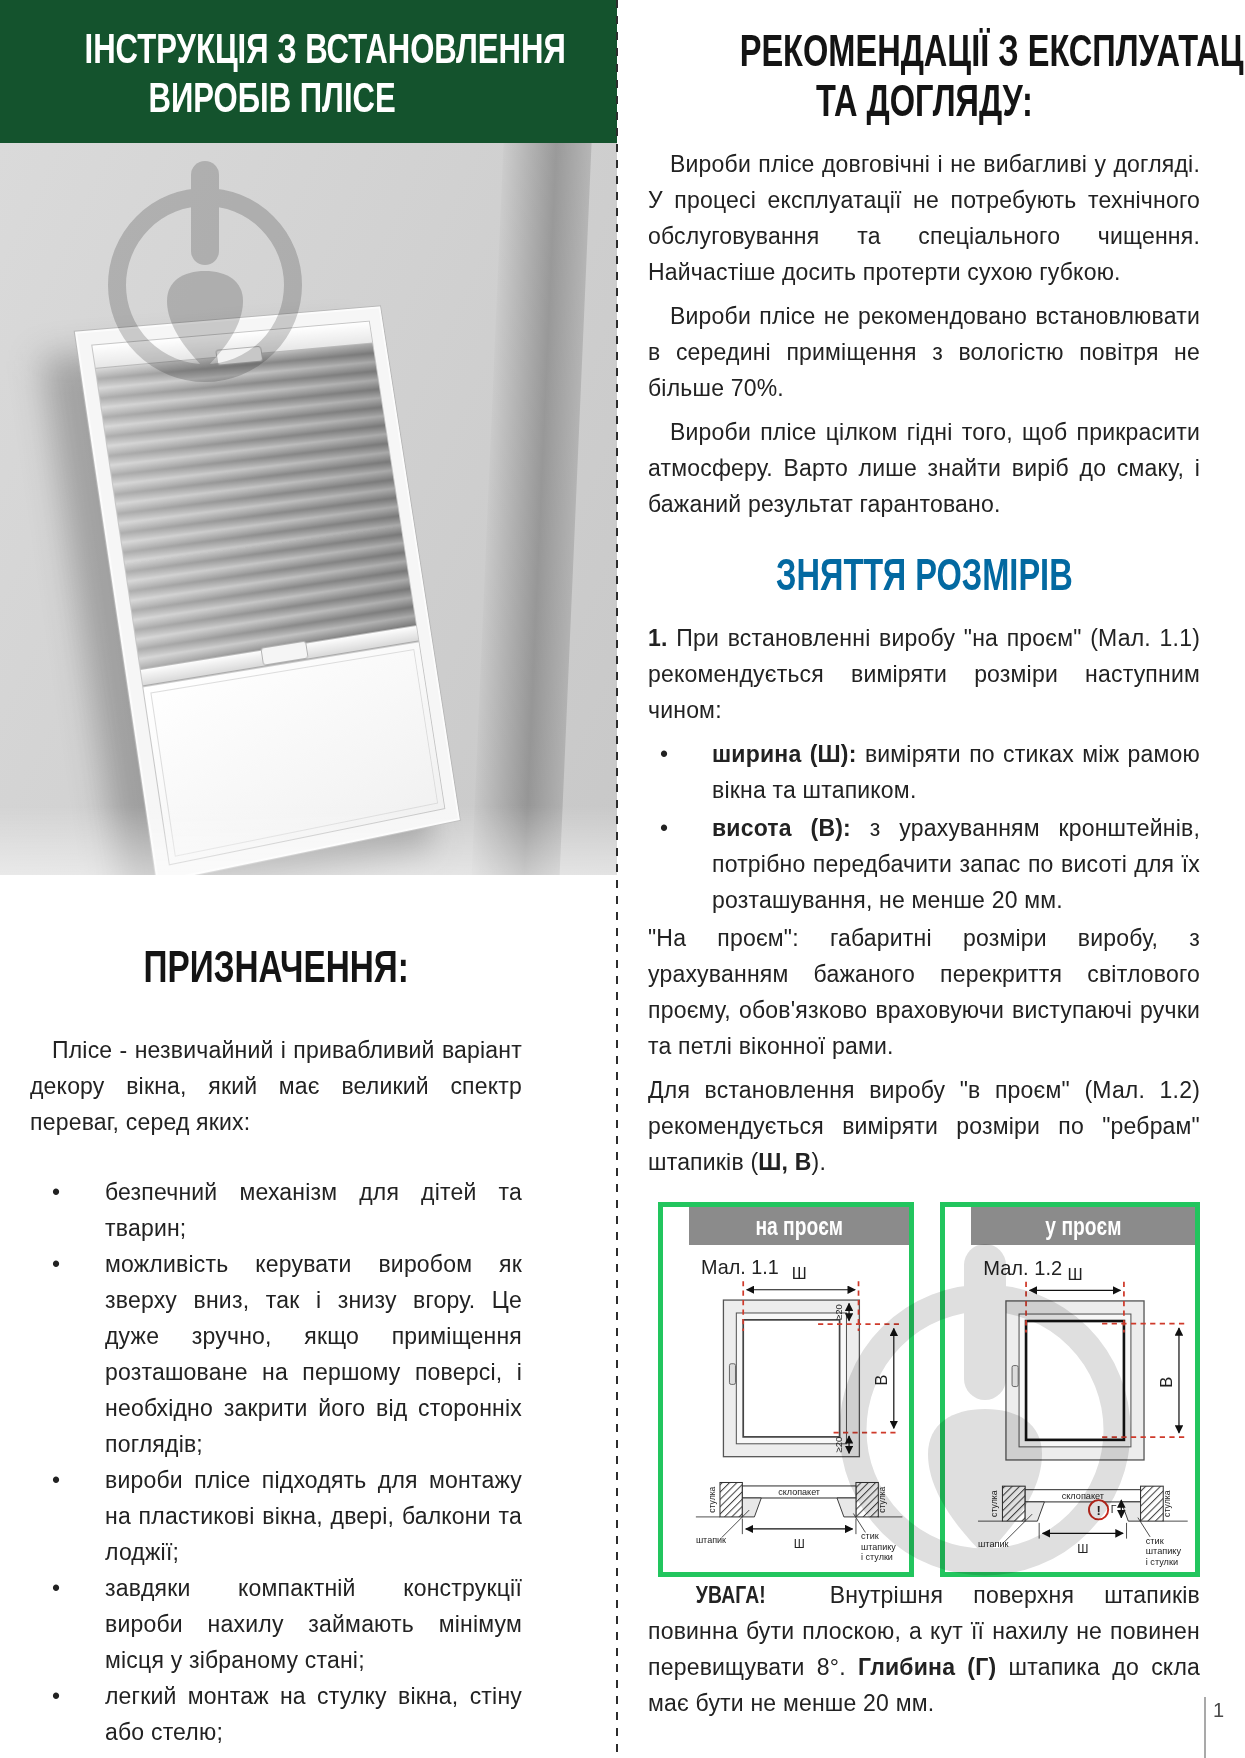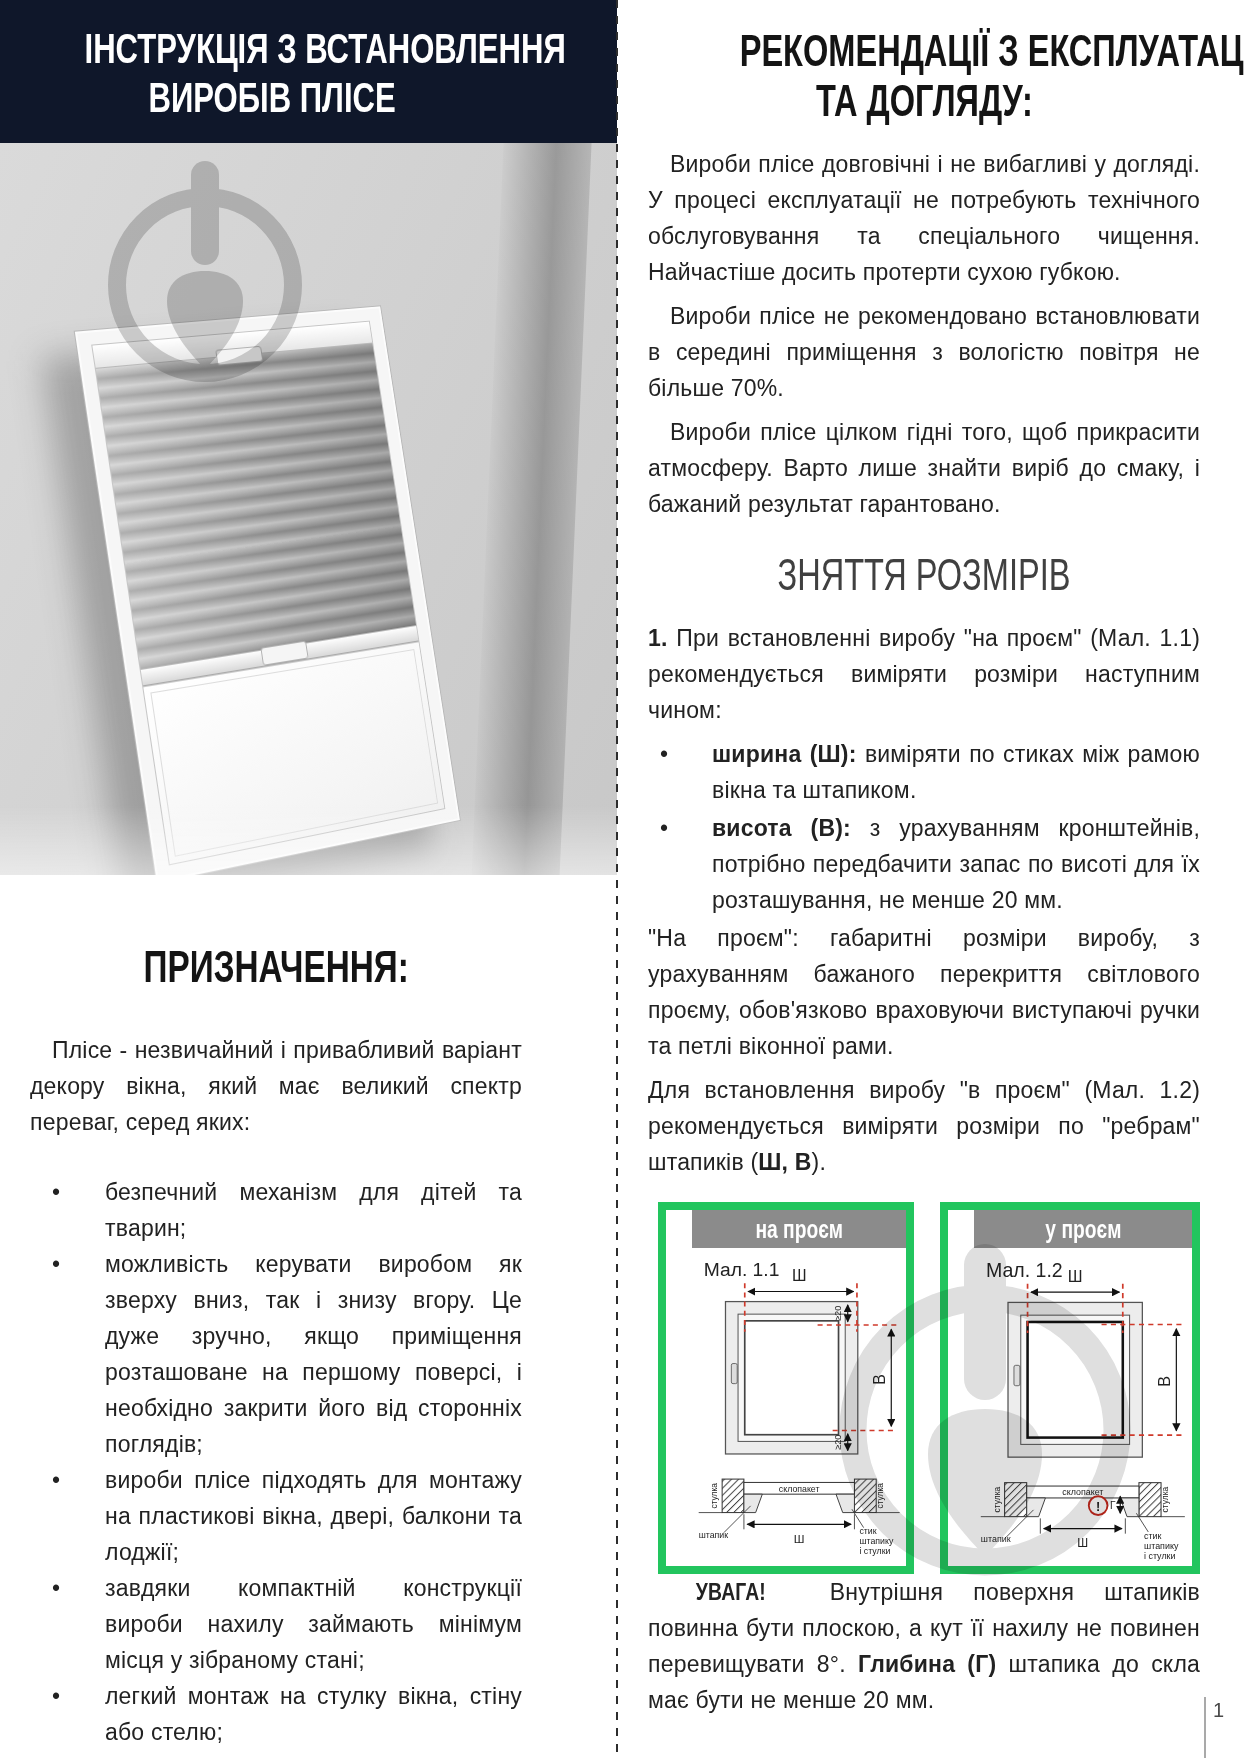--- a/index.html
+++ b/index.html
@@ -4,21 +4,21 @@
 <style>
   html,body{margin:0;padding:0;}
   body{
     width:1245px;height:1758px;position:relative;background:#ffffff;
     font-family:"Liberation Sans", sans-serif;color:#1e1e1e;overflow:hidden;
   }
   .cond{display:inline-block;transform:scaleX(0.74);transform-origin:50% 55%;white-space:nowrap;}
   .cond-inline{display:inline-block;transform:scaleX(0.84);transform-origin:0 60%;font-weight:bold;margin-right:-14px;}
 
   
-  .header-band{position:absolute;left:0;top:0;width:617px;height:175px;background:#0f172a;}
+  .header-band{position:absolute;left:0;top:0;width:617px;height:175px;background:#14532d;}
   .header-title{position:absolute;left:0;top:24px;width:545px;text-align:center;color:#fff;
     font-weight:bold;font-size:42px;line-height:49px;}
   .photo{position:absolute;left:0;top:143px;width:617px;height:732px;overflow:hidden;
     background:linear-gradient(115deg,#dadada 0%,#d0d0d0 55%,#c8c8c8 100%);}
   .wall-corner{position:absolute;top:0;height:110%;left:486px;width:88px;transform:skewX(-2.5deg);
     background:linear-gradient(90deg,rgba(0,0,0,0.02),rgba(0,0,0,0.26) 60%,rgba(0,0,0,0.12));}
   .photo-floor{position:absolute;bottom:0;left:0;right:0;height:70px;
     background:linear-gradient(rgba(255,255,255,0),rgba(255,255,255,0.5));}
   .win-wrap{position:absolute;left:112px;top:170px;width:322px;height:540px;
     transform:perspective(1300px) rotateX(4deg) rotateY(16deg) rotateZ(-9deg);}
@@ -50,28 +50,28 @@
   .plist .li{position:relative;padding-left:75px;margin:0;}
   .plist .li::before{content:"\2022";position:absolute;left:22px;top:0;font-size:23px;}
 
   
   .divider{position:absolute;left:616px;top:0;width:2px;height:1758px;
     background:repeating-linear-gradient(180deg,#2d2d2d 0 8px,rgba(0,0,0,0) 8px 16px);z-index:4;}
 
   
   .col-right{position:absolute;left:648px;top:26px;width:552px;z-index:1;}
   .rtitle{text-align:center;font-weight:bold;font-size:44px;line-height:50px;color:#141414;margin:0 0 20px 0;}
-  .rtitle2{text-align:center;font-weight:normal;font-size:44px;line-height:50px;color:#404040;margin:28px 0 20px 0;}
+  .rtitle2{text-align:center;font-weight:bold;font-size:44px;line-height:50px;color:#0369a1;margin:28px 0 20px 0;}
   .col-right p{margin:0 0 8px 0;}
   .rlist .li{position:relative;padding-left:64px;margin:0 0 2px 0;}
   .rlist .li::before{content:"\2022";position:absolute;left:12px;top:0;font-size:23px;}
   .bseg{font-weight:bold;}
 
   .figs{display:flex;gap:26px;margin:22px 0 0 10px;}
-  .fig-box{border:8px solid #22c55e;background:#fff;padding-left:26px;}
+  .fig-box{border:5px solid #22c55e;background:#fff;padding-left:26px;}
   .fig-box.f1{width:258px;}
   .fig-box.f2{width:262px;}
   .fig-head{height:38px;background:#8b8b8b;color:#fff;display:flex;align-items:center;justify-content:center;
     font-weight:bold;font-size:26px;}
   .fig-svg{display:block;width:100%;}
   .fig-svg text{font-family:"Liberation Sans", sans-serif;fill:#222;}
   .dim{stroke:#111;stroke-width:1.4;}
   .red{stroke:#cf3a2b;stroke-width:2;stroke-dasharray:6 5;fill:none;}
   .thin{stroke:#333;stroke-width:1;}
 

